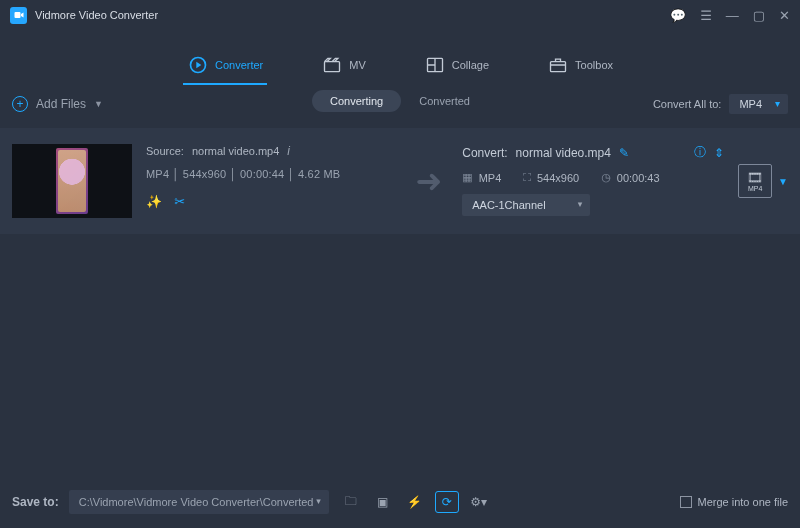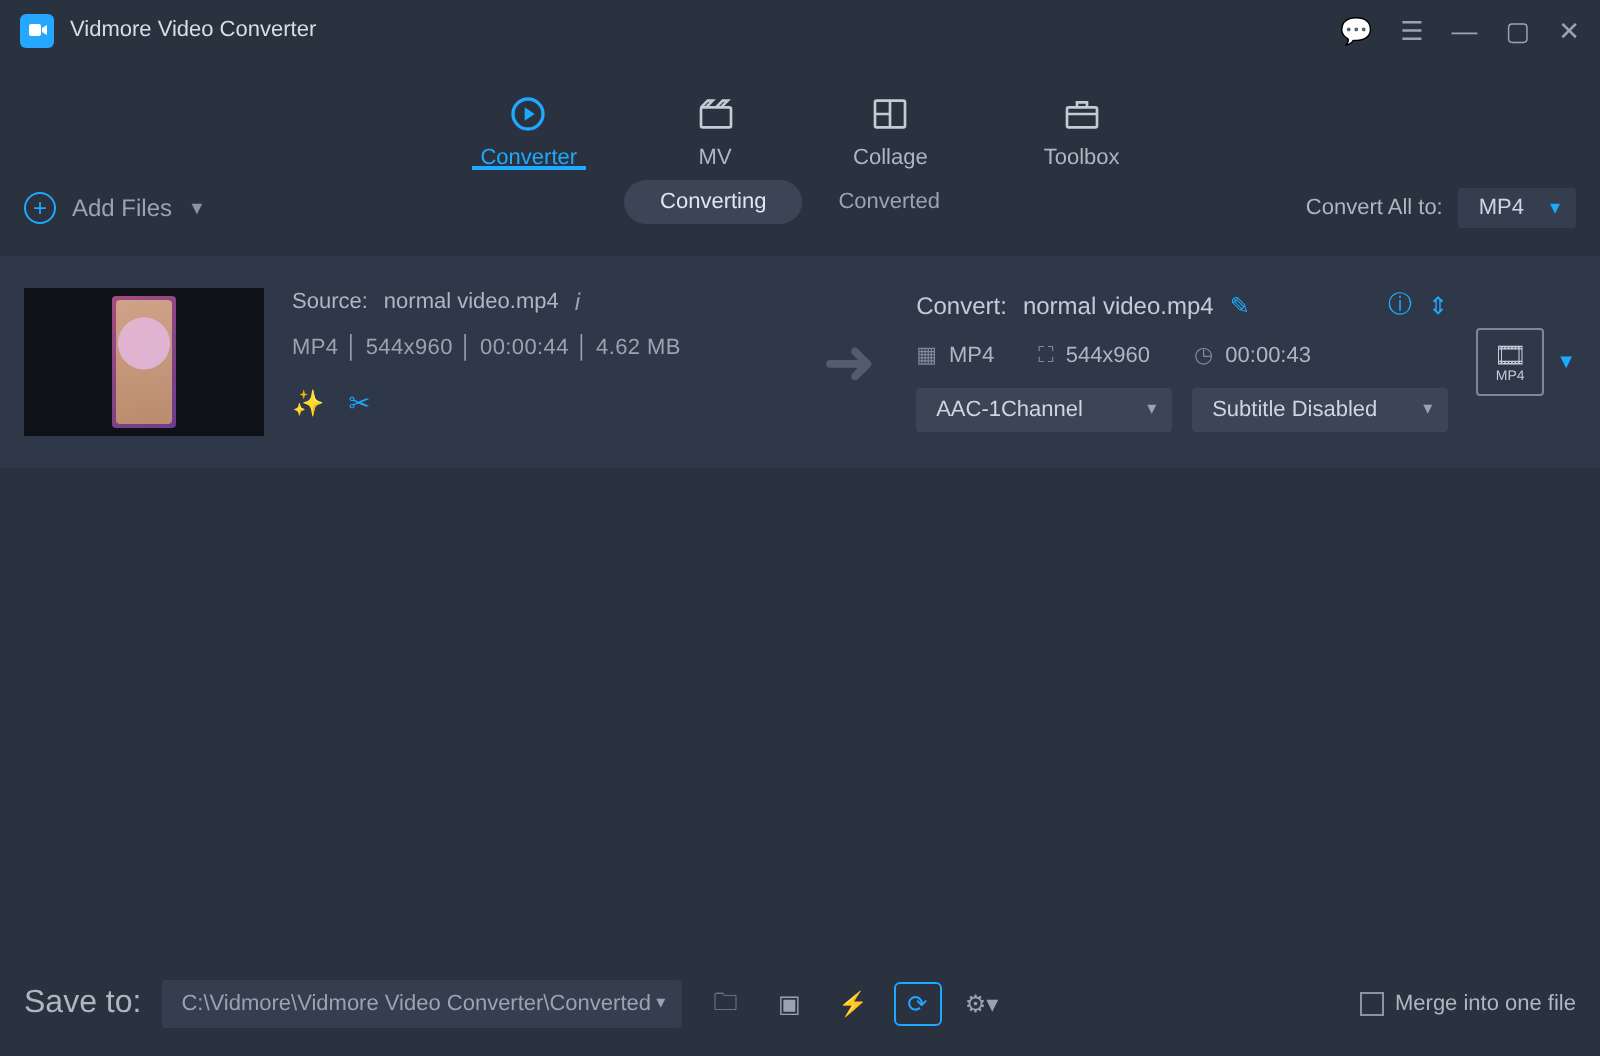--- a/index.html
+++ b/index.html
@@ -5,21 +5,21 @@
 * { margin:0; padding:0; box-sizing:border-box; font-family: -apple-system, "Segoe UI", Arial, sans-serif; }
 body { width:800px; height:528px; background:#2a3240; color:#c3cbd6; overflow:hidden; font-size:12px; }
 .titlebar { height:30px; display:flex; align-items:center; padding:0 10px; background:#2a3240; }
 .logo { width:17px; height:17px; background:#26a7ff; border-radius:3px; display:flex; align-items:center; justify-content:center; margin-right:8px; }
 .logo svg { width:12px; height:12px; }
 .app-title { font-size:11px; color:#d9dee6; }
 .title-actions { margin-left:auto; display:flex; gap:14px; align-items:center; }
 .title-actions span { color:#9aa3b0; cursor:pointer; font-size:13px; display:inline-flex; align-items:center; }
 
 .nav { height:56px; display:flex; align-items:flex-end; justify-content:center; gap:58px; border-bottom:1px solid #2a3240; }
-.nav-item { display:flex; flex-direction:column; align-items:center; gap:6px; cursor:pointer; position:relative; }
+.nav-item { display:flex; flex-direction:row; align-items:center; gap:6px; padding-bottom:10px; cursor:pointer; position:relative; }
 .nav-item .nav-icon { height:20px; display:flex; align-items:center; justify-content:center; }
 .nav-item .nav-label { font-size:11px; color:#aeb6c2; }
 .nav-item.active .nav-label { color:#1ea9ff; }
 .nav-item.active::after { content:""; position:absolute; bottom:0; left:-4px; right:-4px; height:2px; background:#1ea9ff; }
 
 .subbar { height:36px; display:flex; align-items:center; padding:0 12px; background:#2a3240; }
 .add-files { display:flex; align-items:center; gap:8px; color:#9aa3b0; cursor:pointer; }
 .add-plus { width:16px; height:16px; border:1.4px solid #1ea9ff; border-radius:50%; display:flex; align-items:center; justify-content:center; color:#1ea9ff; font-size:12px; line-height:1; }
 .chev-down { font-size:9px; color:#8c94a2; }
 .segmented { display:flex; margin-left:auto; margin-right:auto; background:transparent; position:absolute; left:50%; transform:translateX(-50%); top:90px; }
@@ -54,21 +54,21 @@
 .sel { background:#3b4556; padding:5px 24px 5px 10px; font-size:11px; color:#cfd6e0; position:relative; border-radius:2px; cursor:pointer; min-width:128px; }
 .sel::after { content:"▾"; position:absolute; right:8px; color:#9aa3b0; font-size:9px; }
 
 .format-picker { display:flex; align-items:center; gap:6px; align-self:center; }
 .fmt-box { width:34px; height:34px; border:1px solid #7d8799; border-radius:2px; display:flex; flex-direction:column; align-items:center; justify-content:center; color:#c3cbd6; cursor:pointer; }
 .fmt-box .film { font-size:13px; line-height:1; }
 .fmt-box .flabel { font-size:7px; margin-top:1px;}
 .format-picker .drop { color:#1ea9ff; font-size:10px; cursor:pointer; }
 
 .footer { position:absolute; bottom:0; left:0; right:0; height:52px; background:#2a3240; display:flex; align-items:center; padding:0 12px; gap:10px; }
-.save-label { font-size:16px; color:#aeb6c2; }
+.save-label { font-size:12px; color:#aeb6c2;font-weight:bold; }
 .path-box { background:#353e4f; padding:6px 10px; border-radius:2px; font-size:11px; color:#9aa3b0; min-width:260px; position:relative; cursor:pointer; }
 .path-box::after { content:"▾"; position:absolute; right:8px; color:#9aa3b0; font-size:9px; }
 .foot-icons { display:flex; gap:8px; }
 .foot-icons .fi { width:24px; height:22px; border-radius:3px; display:flex; align-items:center; justify-content:center; color:#9aa3b0; cursor:pointer; font-size:12px; border:1px solid transparent; }
 .foot-icons .fi.on { border-color:#1ea9ff; color:#1ea9ff; }
 .merge { margin-left:auto; display:flex; align-items:center; gap:6px; font-size:11px; color:#aeb6c2; cursor:pointer;text-align:right; }
 .checkbox { width:12px; height:12px; border:1px solid #8c94a2; }
 .convert-btn { margin-left:16px; background:#1ea9ff; color:#fff; font-size:14px; padding:10px 28px; border:none; border-radius:2px; cursor:pointer; }
 </style>
 </head>
@@ -189,21 +189,20 @@
           <span class="micon">⛶</span>
           <span>544x960</span>
         </div>
       <div class="metric">
           <span class="micon">◷</span>
           <span>00:00:43</span>
         </div>
     </div>
     <div class="selects">
       <div class="sel">AAC-1Channel</div>
-      <div class="sel">Subtitle Disabled</div>
     </div>
   </div>
 
   <div class="format-picker">
     <div class="fmt-box">
       <span class="film">🎞</span>
       <span class="flabel">MP4</span>
     </div>
     <span class="drop">▼</span>
   </div>

